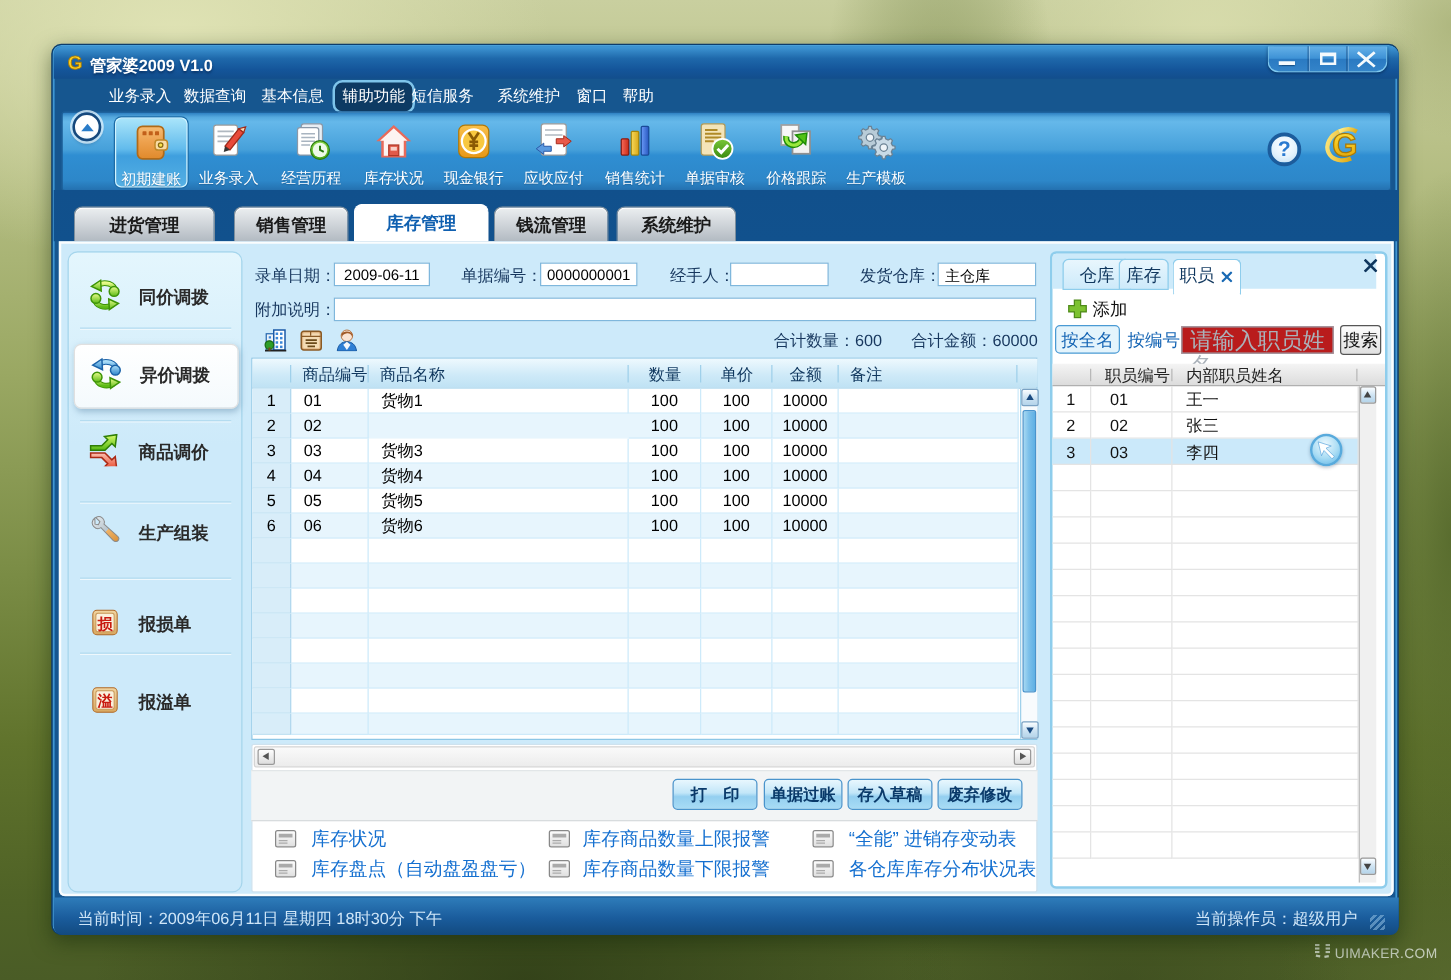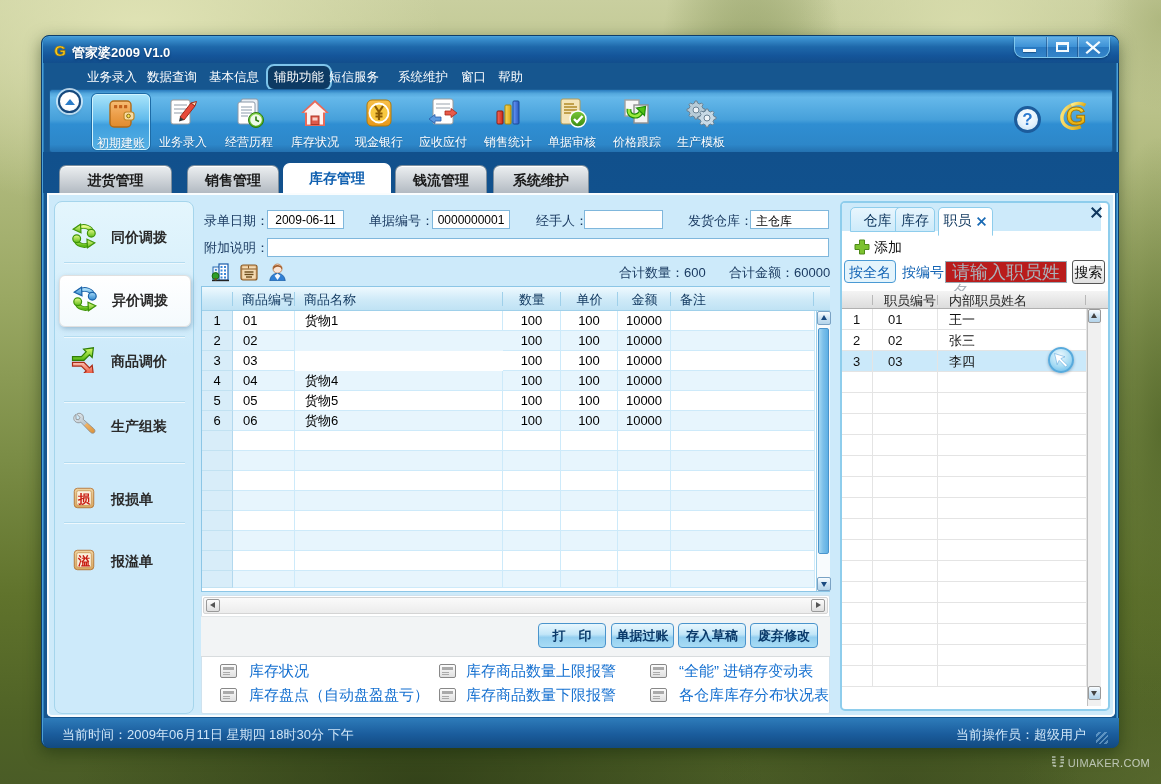--- a/index.html
+++ b/index.html
@@ -529,20 +529,21 @@
 <div class="gc rn" style="left:0;width:31px">2</div>
 <div class="gc" style="left:31px;width:62px">02</div>
 <div class="gc num" style="left:301px;width:58px">100</div>
 <div class="gc num" style="left:359px;width:57px">100</div>
 <div class="gc num" style="left:416px;width:53px">10000</div>
 <div class="gc" style="left:469px;width:144px"></div>
 </div>
 <div class="grow" style="top:64px">
 <div class="gc rn" style="left:0;width:31px">3</div>
 <div class="gc" style="left:31px;width:62px">03</div>
+<div class="gc" style="left:93px;width:208px">货物3</div>
 <div class="gc num" style="left:301px;width:58px">100</div>
 <div class="gc num" style="left:359px;width:57px">100</div>
 <div class="gc num" style="left:416px;width:53px">10000</div>
 <div class="gc" style="left:469px;width:144px"></div>
 </div>
 <div class="grow alt" style="top:84px">
 <div class="gc rn" style="left:0;width:31px">4</div>
 <div class="gc" style="left:31px;width:62px">04</div>
 <div class="gc" style="left:93px;width:208px">货物4</div>
 <div class="gc num" style="left:301px;width:58px">100</div>

